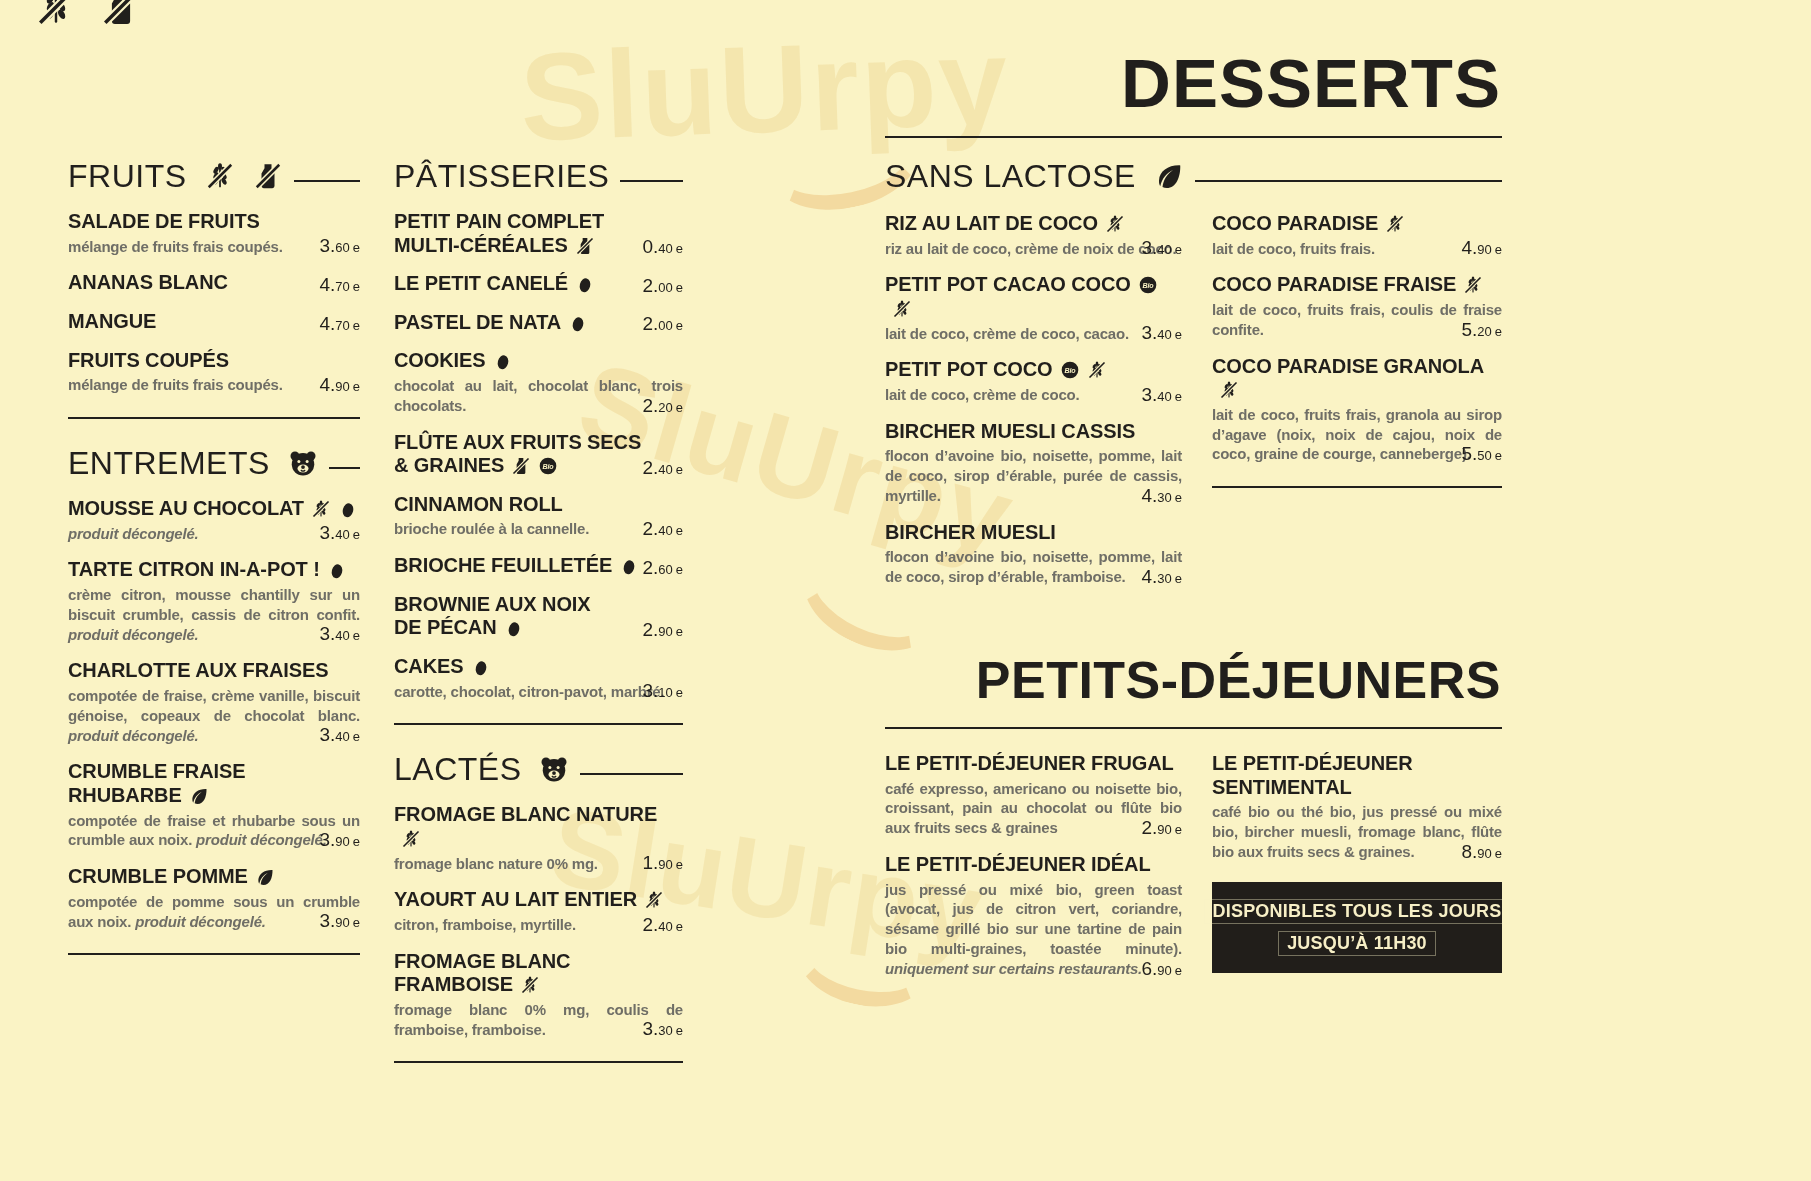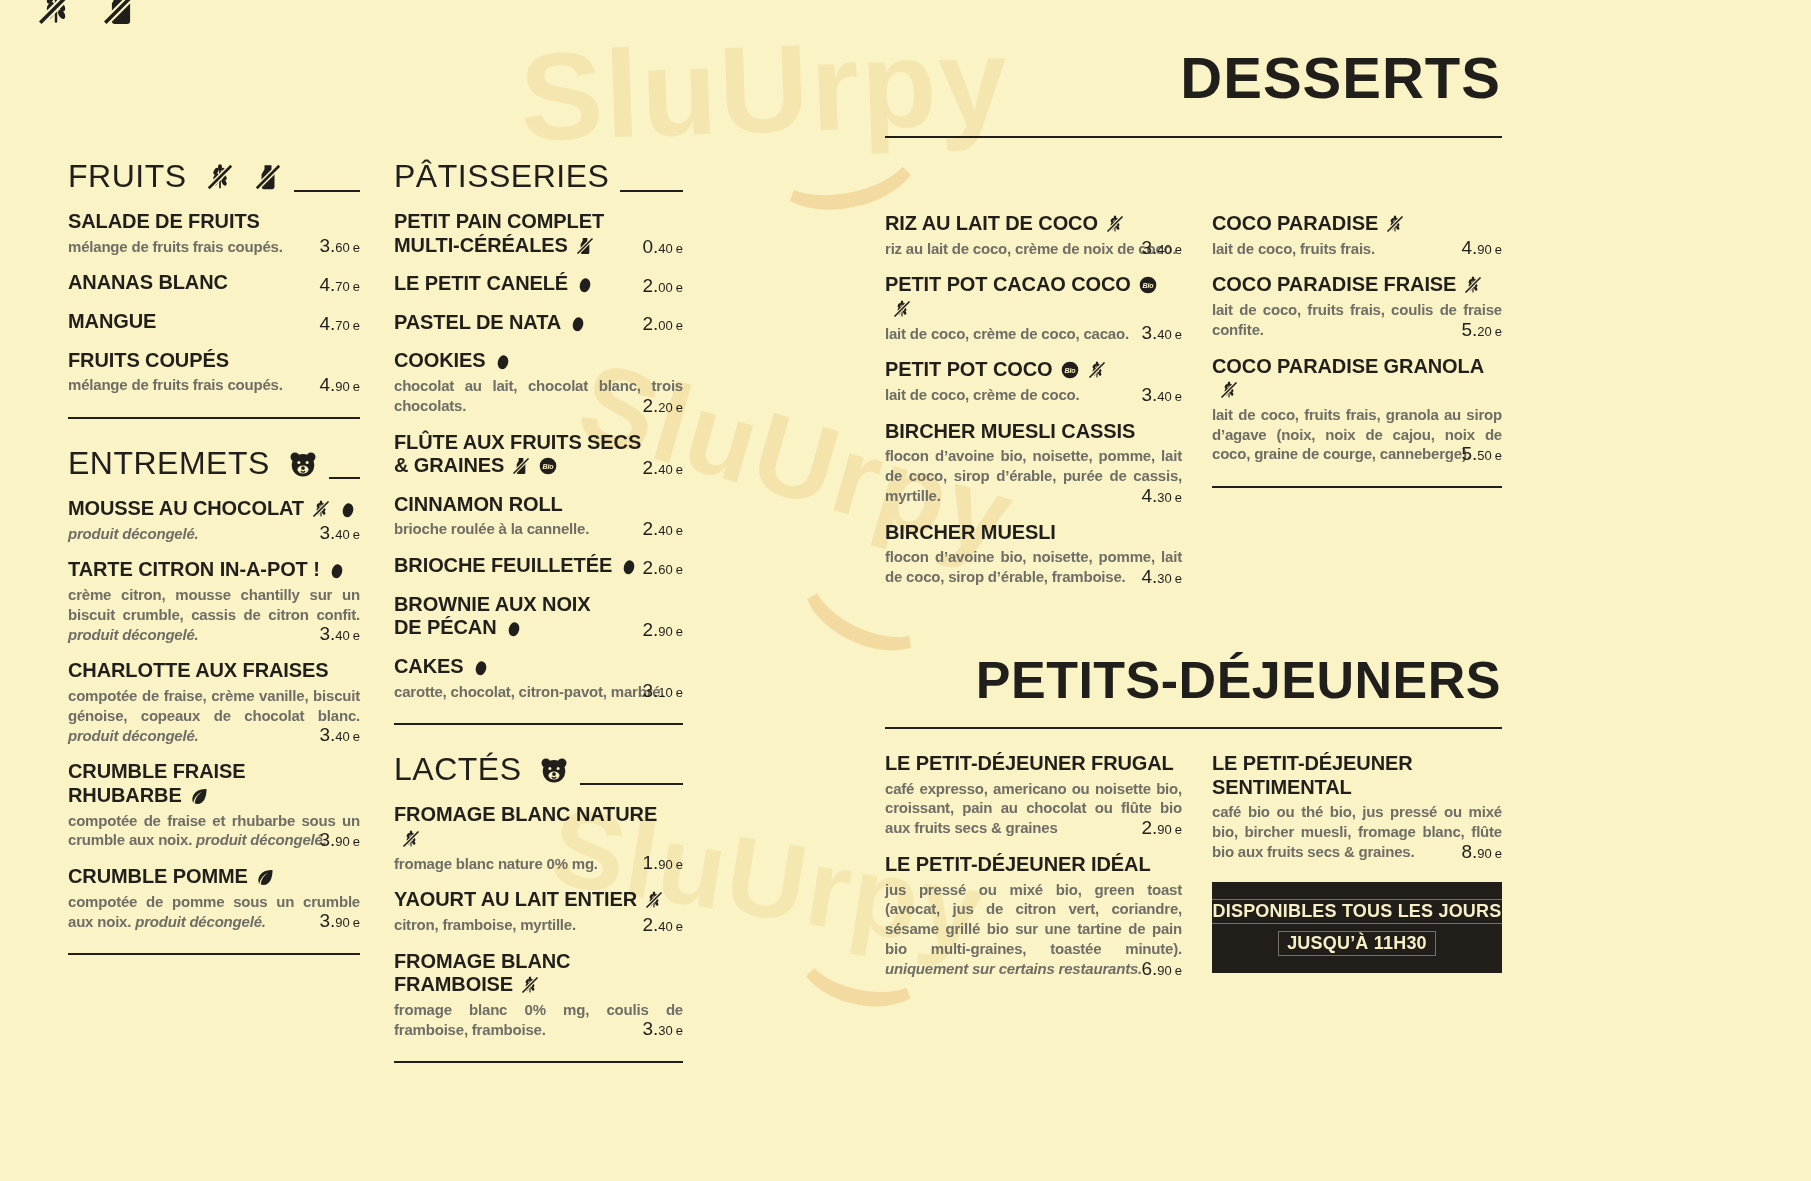--- a/index.html
+++ b/index.html
@@ -23,38 +23,38 @@
   #sw1{left:770px;top:118px;width:150px;height:90px;transform:rotate(-12deg);}
   #sw2{left:800px;top:555px;width:140px;height:90px;transform:rotate(25deg);}
   #sw3{left:798px;top:925px;width:130px;height:80px;transform:rotate(12deg);}
 
   
   #corner-icons{position:absolute;left:28px;top:-16px;display:flex;gap:16px;z-index:1;}
   #corner-icons .icn svg{width:42px;height:46px;display:block;}
 
   
   .big-title{position:absolute;right:310px;color:var(--ink);font-weight:bold;white-space:nowrap;z-index:1;}
-  #desserts-title{top:44px;font-size:58px;letter-spacing:1px;}
+  #desserts-title{top:44px;font-size:69px;letter-spacing:1px;}
   #breakfast-title{top:650px;font-size:52px;letter-spacing:0.5px;}
   .wide-rule{position:absolute;left:885px;width:617px;border-top:2px solid var(--ink);z-index:1;}
   #desserts-rule{top:136px;}
   #breakfast-rule{top:727px;}
 
   
   .area{position:absolute;z-index:1;}
   #area-col1{left:68px;top:160px;width:292px;}
   #area-col2{left:394px;top:160px;width:289px;}
   #sl-head{left:885px;top:160px;width:617px;}
   #area-col3{left:885px;top:212px;width:297px;}
   #area-col4{left:1212px;top:212px;width:290px;}
   #area-bk1{left:885px;top:752px;width:297px;}
   #area-bk2{left:1212px;top:752px;width:290px;}
 
   
-  .sec-head{display:flex;align-items:flex-end;gap:11px;margin:28px 0 18px;}
+  .sec-head{display:flex;align-items:center;gap:11px;margin:28px 0 18px;}
   .area > .sec-head:first-child{margin-top:0;}
   .sec-title{font-size:32px;font-weight:300;letter-spacing:0.5px;color:var(--ink);line-height:1;}
   .sec-line{flex:1;border-top:2px solid var(--ink);margin-top:10px;}
 
   
   .item{position:relative;margin-bottom:15px;}
   .item-title{font-weight:bold;font-size:20px;line-height:1.18;color:var(--ink);letter-spacing:-0.1px;}
   .item-desc{font-size:15px;line-height:1.32;color:var(--muted);text-align:justify;margin-top:3px;letter-spacing:-0.2px;font-weight:bold;}
   .it{font-style:italic;}
   .price{position:absolute;right:0;bottom:1px;white-space:nowrap;color:var(--ink);line-height:1;}
@@ -365,20 +365,31 @@
                 <ellipse cx="15.2" cy="16.2" rx="1.7" ry="2.9" transform="rotate(-30 15.2 16.2)"></ellipse>
               </g>
               <line x1="3" y1="21" x2="21" y2="3" stroke="#faf3c5" stroke-width="4.5"></line>
               <line x1="3" y1="21" x2="21" y2="3" stroke="#211f1c" stroke-width="2"></line>
             </svg></span></div>
         <div class="item-desc"><span class="">fromage blanc 0% mg, coulis de framboise, framboise.</span></div>
         <span class="price"><span class="p-int">3.</span><span class="p-dec">30</span><span class="p-cur">e</span></span>
       </div>
       <div class="divider"></div>
     </div>
+  <div class="area" id="sl-head">
+      <div class="sec-head">
+        <span class="sec-title">SANS LACTOSE</span>
+        <span class="icn icn-lg">
+          <svg viewBox="0 0 24 24">
+            <path fill="#211f1c" d="M21 3.5c-9.5-.4-16.6 4.6-17 12-.1 1.8.3 3.4 1 4.6 1.4-6.1 4.8-10.4 10.4-13.2-4.9 3.6-8 8-8.6 13.9 1 .5 2.2.8 3.5.8 7.3-.1 11-8.8 10.7-18.1z"></path>
+          </svg>
+        </span>
+        <span class="sec-line"></span>
+      </div>
+    </div>
   <div class="area" id="area-col3">
       <div class="item">
         <div class="item-title">RIZ AU LAIT DE COCO<span class="icn icn-sm"><svg viewBox="0 0 24 24">
               <g fill="#211f1c">
                 <rect x="11.3" y="3" width="1.4" height="18" rx="0.7"></rect>
                 <ellipse cx="12" cy="4.4" rx="1.6" ry="2.6"></ellipse>
                 <ellipse cx="8.8" cy="7.4" rx="1.7" ry="2.9" transform="rotate(30 8.8 7.4)"></ellipse>
                 <ellipse cx="15.2" cy="7.4" rx="1.7" ry="2.9" transform="rotate(-30 15.2 7.4)"></ellipse>
                 <ellipse cx="8.8" cy="11.8" rx="1.7" ry="2.9" transform="rotate(30 8.8 11.8)"></ellipse>
                 <ellipse cx="15.2" cy="11.8" rx="1.7" ry="2.9" transform="rotate(-30 15.2 11.8)"></ellipse>

